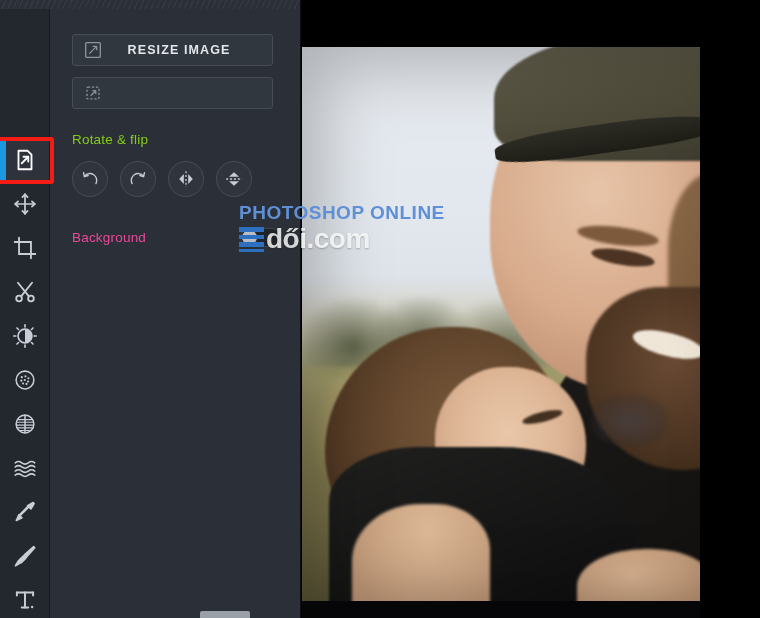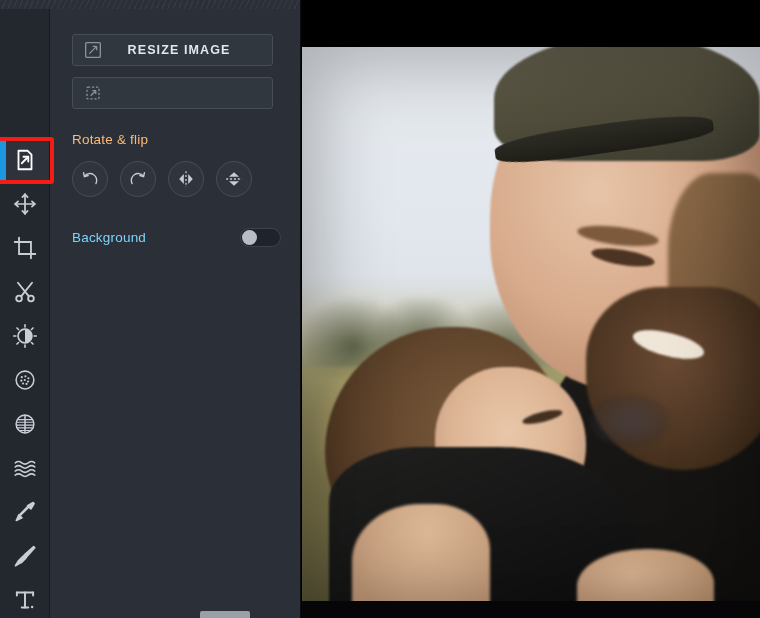--- a/index.html
+++ b/index.html
@@ -7,21 +7,21 @@
     margin: 0;
     padding: 0;
     background: #000;
   }
   body {
     font-family: "Liberation Sans", sans-serif;
     -webkit-font-smoothing: antialiased;
   }
   #app {
     position: relative;
-    width: 760px;
+    width: 700px;
     height: 618px;
     overflow: hidden;
     background: #000000;
     text-decoration: underline;
   }
 
   
   .top-strip {
     position: absolute;
     top: 0; left: 0;
@@ -140,21 +140,21 @@
     font-weight: bold;
     letter-spacing: 1.1px;
     color: #e3e7ec;
     padding-right: 18px;
   }
 
   .section-title {
     margin-top: 23px;
     margin-bottom: 14px;
     font-size: 13.5px;
-    color: #fdba74;
+    color: #84cc16;
     letter-spacing: 0.2px;
   }
 
   .rot-row {
     display: flex;
     gap: 12px;
   }
   .rot-btn {
     width: 36px;
     height: 36px;
@@ -171,21 +171,21 @@
   .rot-btn svg { display: block; width: 22px; height: 22px; }
 
   .bg-row {
     margin-top: 31px;
     display: flex;
     align-items: center;
     width: 209px;
   }
   .bg-label {
     font-size: 13.5px;
-    color: #7dd3fc;
+    color: #ec4899;
     letter-spacing: 0.2px;
   }
   .toggle {
     margin-left: auto;
     position: relative;
     width: 41px;
     height: 19px;
     border-radius: 10px;
     background: #1f232a;
     border: 1px solid #3c434d;
@@ -673,14 +673,21 @@
           </svg>
         </span>
       </div>
 
     </div>
     <div class="red-box"></div>
   </div>
 
   <div class="top-strip"></div>
 
+  <div class="watermark">
+    <div class="wm-top">PHOTOSHOP ONLINE</div>
+    <div class="wm-bottom">
+      <span class="wm-logo"></span>
+      <span class="wm-word">dői.com</span>
+    </div>
+  </div>
 
 </div>
 
 </body></html>

